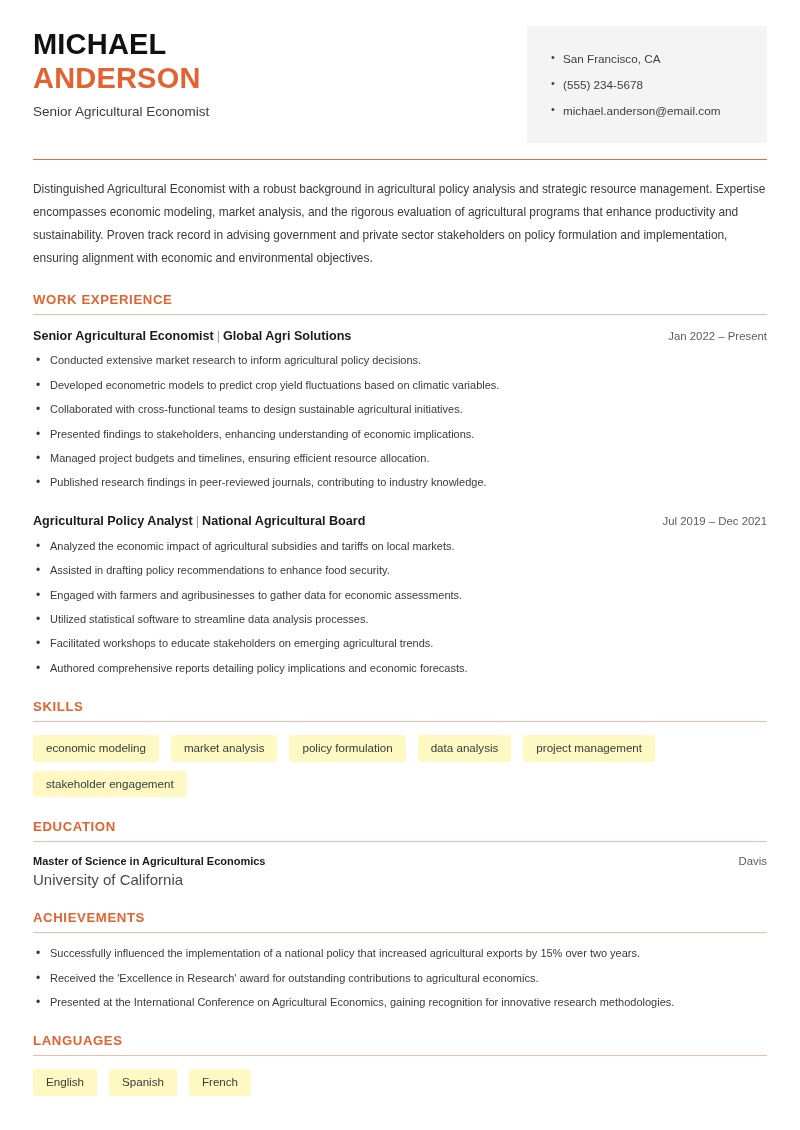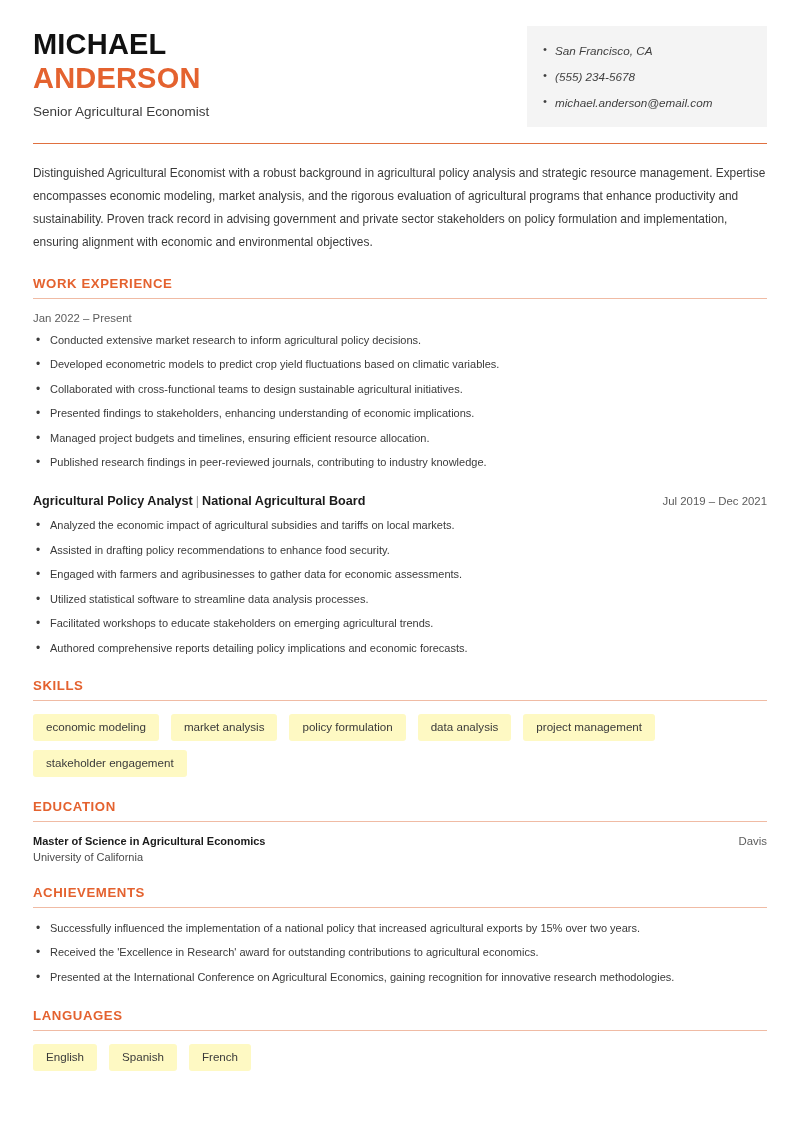--- a/index.html
+++ b/index.html
@@ -46,23 +46,22 @@
     font-weight: normal;
   }
   .contact-box {
     width: 240px;
     background: #f4f4f4;
     padding: 12px 16px 12px 14px;
     margin-top: 0px;
   }
   .contact-list {
     list-style: none;
-    margin: 0;
+    margin: 8px;
     padding: 0;
-    font-style: italic;
   }
   .contact-list li {
     font-size: 11.7px;
     color: #3f3f3f;
     line-height: 1.35;
     padding: 5px 0 5px 14px;
     position: relative;
     word-break: break-word;
   }
   .contact-list li::before {
@@ -182,21 +181,21 @@
     color: #1b1b1b;
   }
   .edu-location {
     font-size: 11.4px;
     color: #5c5c5c;
     white-space: nowrap;
     flex-shrink: 0;
   }
   .edu-school {
     margin-top: 4px;
-    font-size: 11px;
+    font-size: 15px;
     color: #4a4a4a;
   }
 </style>
 </head>
 <body>
 
 <div class="page">
 
   <div class="header">
     <div class="identity">
@@ -217,20 +216,23 @@
   <div class="content">
 
     <p class="summary">Distinguished Agricultural Economist with a robust background in agricultural policy analysis and strategic resource management. Expertise encompasses economic modeling, market analysis, and the rigorous evaluation of agricultural programs that enhance productivity and sustainability. Proven track record in advising government and private sector stakeholders on policy formulation and implementation, ensuring alignment with economic and environmental objectives.</p>
 
     <div class="section">
       <h2 class="section-title">WORK EXPERIENCE</h2>
       <div class="section-rule"></div>
 
       <div class="entry">
         <div class="entry-head">
+          <div class="entry-role">
+            <span>Senior Agricultural Economist</span><span class="entry-sep">|</span><span>Global Agri Solutions</span>
+          </div>
           <div class="entry-date">Jan 2022 – Present</div>
         </div>
         <ul class="bullets">
           <li>Conducted extensive market research to inform agricultural policy decisions.</li>
           <li>Developed econometric models to predict crop yield fluctuations based on climatic variables.</li>
           <li>Collaborated with cross-functional teams to design sustainable agricultural initiatives.</li>
           <li>Presented findings to stakeholders, enhancing understanding of economic implications.</li>
           <li>Managed project budgets and timelines, ensuring efficient resource allocation.</li>
           <li>Published research findings in peer-reviewed journals, contributing to industry knowledge.</li>
         </ul>

